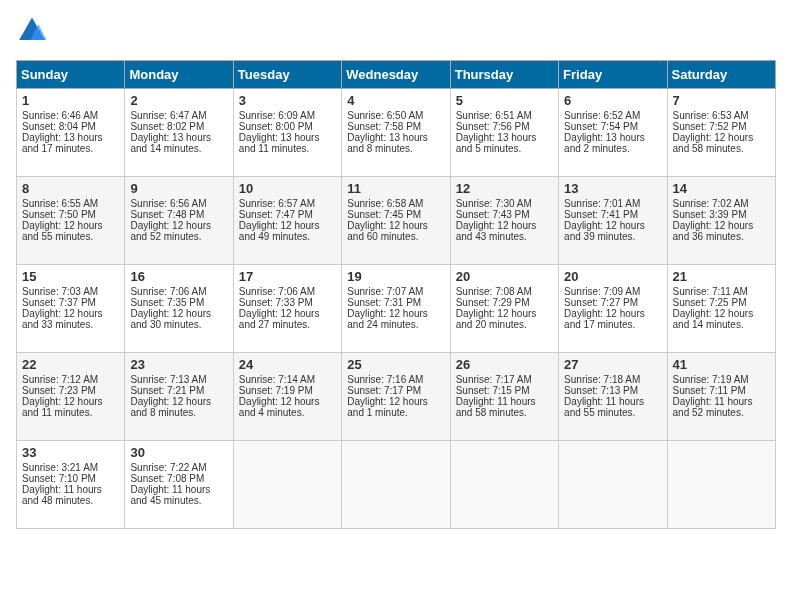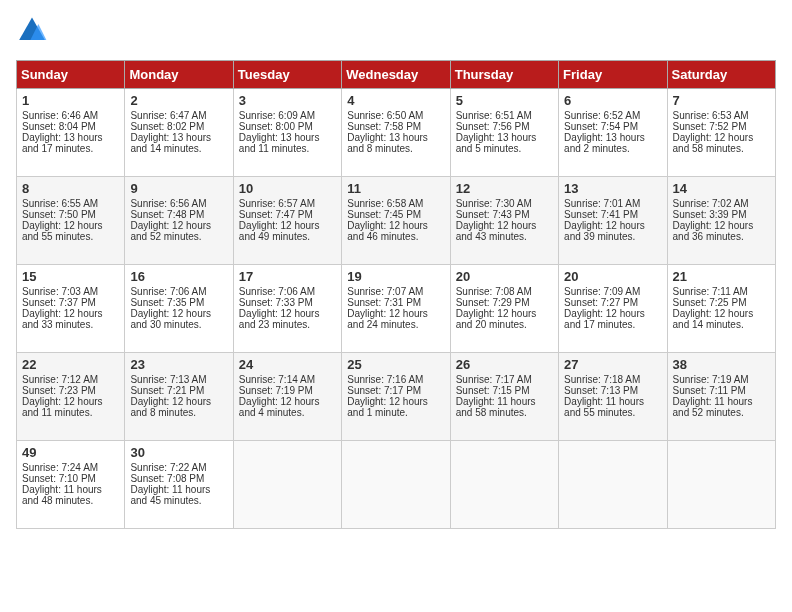--- a/index.html
+++ b/index.html
@@ -43,21 +43,21 @@
     .location {
       font-size: 15px;
       color: #555;
     }
     table {
       width: 100%;
       border-collapse: collapse;
       table-layout: fixed;
     }
     thead th {
-      background-color: #b91c1c;
+      background-color: #0369a1;
       color: #fff;
       font-size: 13px;
       font-weight: bold;
       padding: 6px 4px;
       text-align: left;
       border: 1px solid #aaa;
     }
     tbody td {
       border: 1px solid #ccc;
       vertical-align: top;
@@ -185,21 +185,21 @@
           <div>Sunrise: 6:57 AM</div>
           <div>Sunset: 7:47 PM</div>
           <div>Daylight: 12 hours</div>
           <div>and 49 minutes.</div>
         </td>
         <td>
           <span class="day-num">11</span>
           <div>Sunrise: 6:58 AM</div>
           <div>Sunset: 7:45 PM</div>
           <div>Daylight: 12 hours</div>
-          <div>and 46 minutes.</div>
+          <div>and 60 minutes.</div>
         </td>
         <td>
           <span class="day-num">12</span>
           <div>Sunrise: 7:30 AM</div>
           <div>Sunset: 7:43 PM</div>
           <div>Daylight: 12 hours</div>
           <div>and 43 minutes.</div>
         </td>
         <td>
           <span class="day-num">13</span>
@@ -229,21 +229,21 @@
           <div>Sunrise: 7:06 AM</div>
           <div>Sunset: 7:35 PM</div>
           <div>Daylight: 12 hours</div>
           <div>and 30 minutes.</div>
         </td>
         <td>
           <span class="day-num">17</span>
           <div>Sunrise: 7:06 AM</div>
           <div>Sunset: 7:33 PM</div>
           <div>Daylight: 12 hours</div>
-          <div>and 23 minutes.</div>
+          <div>and 27 minutes.</div>
         </td>
         <td>
           <span class="day-num">19</span>
           <div>Sunrise: 7:07 AM</div>
           <div>Sunset: 7:31 PM</div>
           <div>Daylight: 12 hours</div>
           <div>and 24 minutes.</div>
         </td>
         <td>
           <span class="day-num">20</span>
@@ -304,31 +304,31 @@
           <div>and 58 minutes.</div>
         </td>
         <td>
           <span class="day-num">27</span>
           <div>Sunrise: 7:18 AM</div>
           <div>Sunset: 7:13 PM</div>
           <div>Daylight: 11 hours</div>
           <div>and 55 minutes.</div>
         </td>
         <td>
-          <span class="day-num">38</span>
+          <span class="day-num">41</span>
           <div>Sunrise: 7:19 AM</div>
           <div>Sunset: 7:11 PM</div>
           <div>Daylight: 11 hours</div>
           <div>and 52 minutes.</div>
         </td>
       </tr>
       <tr>
         <td>
-          <span class="day-num">49</span>
-          <div>Sunrise: 7:24 AM</div>
+          <span class="day-num">33</span>
+          <div>Sunrise: 3:21 AM</div>
           <div>Sunset: 7:10 PM</div>
           <div>Daylight: 11 hours</div>
           <div>and 48 minutes.</div>
         </td>
         <td>
           <span class="day-num">30</span>
           <div>Sunrise: 7:22 AM</div>
           <div>Sunset: 7:08 PM</div>
           <div>Daylight: 11 hours</div>
           <div>and 45 minutes.</div>

